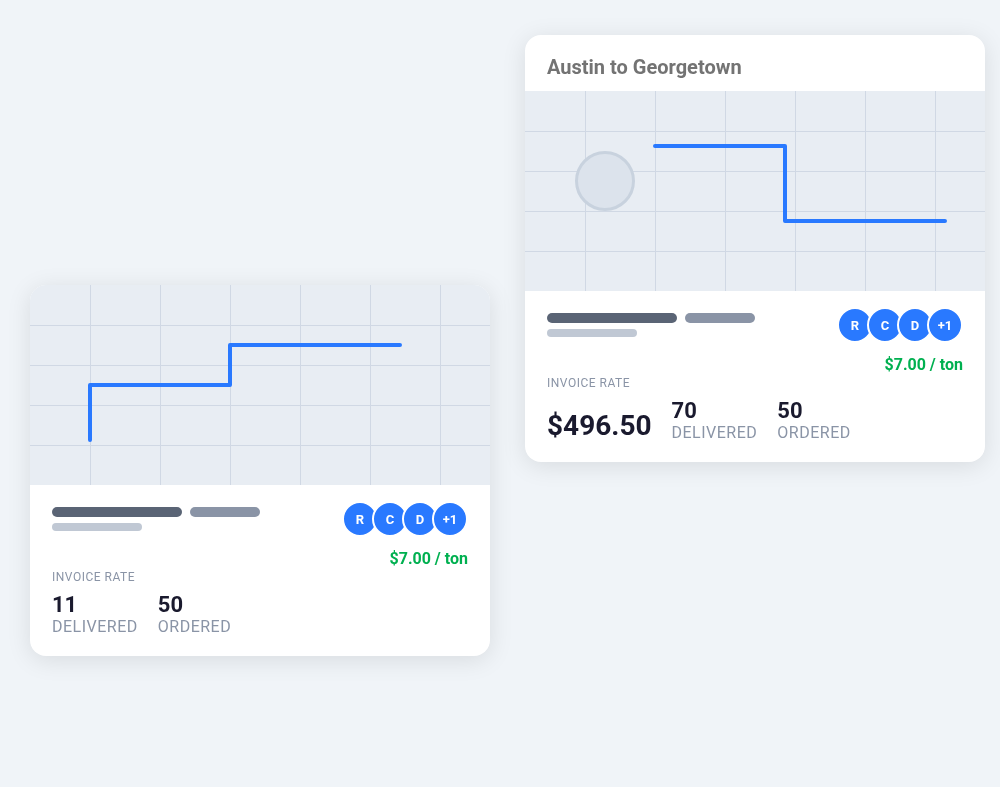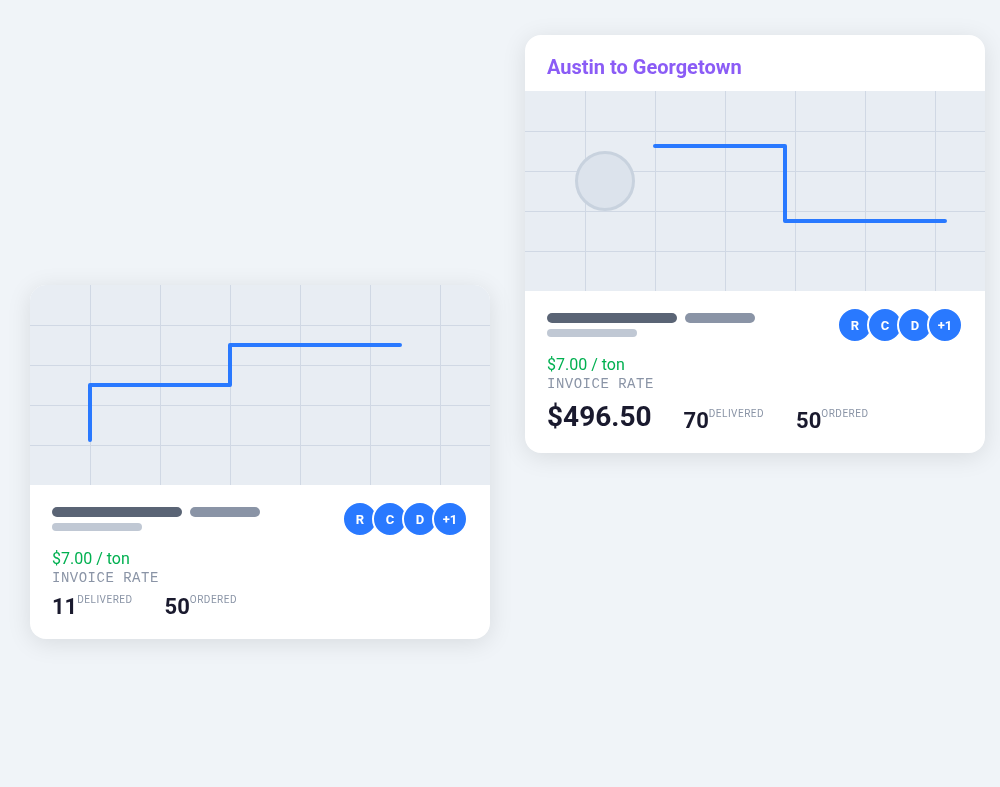--- a/index.html
+++ b/index.html
@@ -43,21 +43,21 @@
     .card-2 {
       width: 460px;
       right: 15px;
       top: 35px;
       z-index: 2;
     }
 
     .card-title {
       font-size: 20px;
       font-weight: 700;
-      color: #8b5cf6;
+      color: #737373;
       padding: 20px 22px 12px 22px;
     }
 
     
     .map-area {
       width: 100%;
       height: 200px;
       background: #e8edf3;
       position: relative;
       overflow: hidden;
@@ -148,61 +148,61 @@
     .avatar-circle:first-child {
       margin-left: 0;
     }
 
     .avatar-plus {
       background: #2979ff;
     }
 
     .invoice-rate {
       font-size: 16px;
-      font-weight: 400;
+      font-weight: 700;
       color: #00b050;
       margin-top: 12px;
+      text-align: right;
     }
 
     .invoice-label {
-      font-size: 14px;
+      font-size: 12px;
       color: #8a94a6;
       letter-spacing: 0.5px;
       text-transform: uppercase;
       margin-top: 2px;
       margin-bottom: 8px;
-      font-family: Liberation Mono, monospace;
     }
 
     .stats-row {
       display: flex;
       align-items: flex-end;
-      gap: 32px;
+      gap: 20px;
     }
 
     .total-amount {
       font-size: 28px;
       font-weight: 700;
       color: #1a1a2e;
     }
 
     .stat-item {
       display: flex;
-      flex-direction: row;
+      flex-direction: column;
       align-items: flex-start;
     }
 
     .stat-number {
       font-size: 22px;
       font-weight: 700;
       color: #1a1a2e;
     }
 
     .stat-label {
-      font-size: 10px;
+      font-size: 16px;
       color: #8a94a6;
       text-transform: uppercase;
       letter-spacing: 0.5px;
     }
 
     .meta-bars-group {
       display: flex;
       flex-direction: column;
       gap: 6px;
       flex: 1;

